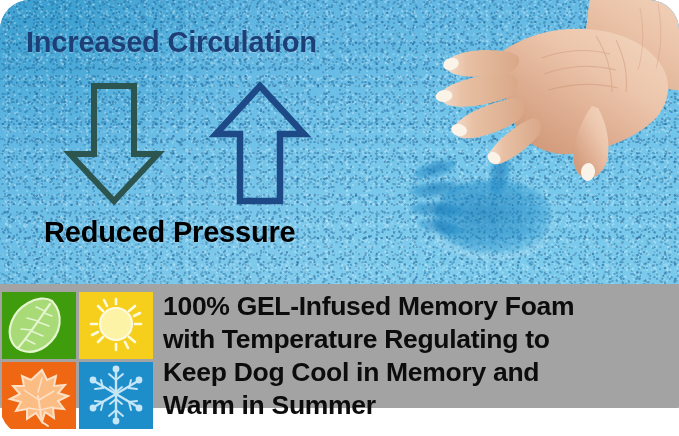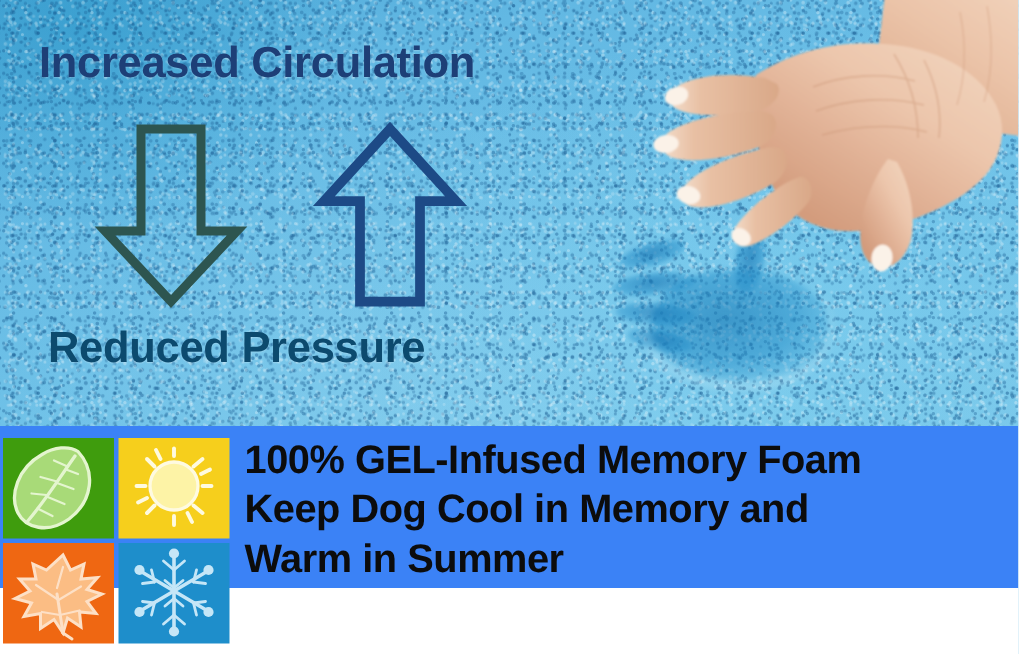--- a/index.html
+++ b/index.html
@@ -10,20 +10,21 @@
   body {
     font-family: "Liberation Sans", sans-serif;
   }
 
   #ad {
     position: relative;
     width: 679px;
     height: 436px;
     overflow: hidden;
     background: #ffffff;
+    border-radius: 30px;
   }
 
   
   .foam-panel {
     position: absolute;
     left: 0;
     top: 0;
     width: 679px;
     height: 284px;
     overflow: hidden;
@@ -144,43 +145,43 @@
     letter-spacing: -0.2px;
   }
   .txt-circulation {
     left: 26px;
     top: 26px;
     font-size: 29px;
     color: #1d3f77;
     text-shadow: 0 1px 1px rgba(255,255,255,0.22);
   }
   .txt-pressure {
-    left: 32px;
+    left: 44px;
     top: 216px;
     font-size: 29px;
-    color: #0c4a6e;
+    color: #000000;
     text-shadow: 0 1px 1px rgba(255,255,255,0.22);
   }
 
   
   .arrow-svg {
     position: absolute;
     overflow: visible;
   }
   .arrow-down { left: 64px; top: 82px; }
   .arrow-up   { left: 210px; top: 82px; }
 
   
   .info-strip {
     position: absolute;
     left: 0;
     top: 284px;
     width: 679px;
-    height: 108px;
-    background: #3b82f6;
+    height: 124px;
+    background: #a3a3a3;
   }
 
   .icon-grid {
     position: absolute;
     left: 2px;
     top: 8px;
     width: 154px;
     height: 138px;
     display: grid;
     grid-template-columns: 74px 74px;
@@ -412,18 +413,19 @@
             <circle cx="14" cy="46" r="3.4"></circle>
             <circle cx="60" cy="18" r="3.4"></circle>
           </g>
         </svg>
       </div>
 
     </div>
 
     <div class="info-text">
       <div class="info-line">100% GEL-Infused Memory Foam</div>
+      <div class="info-line">with Temperature Regulating to</div>
       <div class="info-line">Keep Dog Cool in Memory and</div>
       <div class="info-line">Warm in Summer</div>
     </div>
 
   </div>
 </div>
 
 </body></html>

